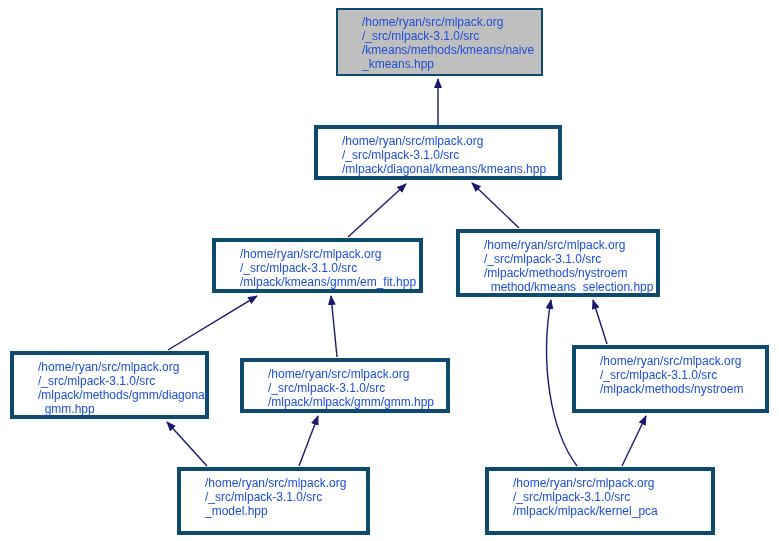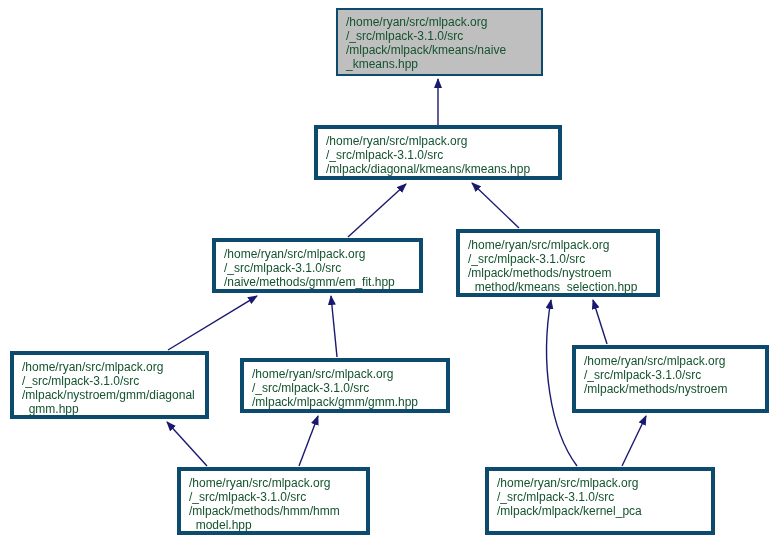--- a/index.html
+++ b/index.html
@@ -20,24 +20,24 @@
     left: 0;
     top: 0;
     width: 779px;
     height: 541px;
   }
   .node {
     position: absolute;
     box-sizing: border-box;
     background: #ffffff;
     border: 4px solid #0c4a6e;
-    padding: 5px 8px;
+    padding: 5px 24px;
     font-size: 12px;
     line-height: 14px;
-    color: #14532d;
+    color: #1d4ed8;
     white-space: nowrap;
     cursor: pointer;
   }
   .node.highlighted {
     background: #bfbfbf;
     border-width: 2px;
   }
   .node .line { text-align: left; }
   .node .line.center { text-align: left; }
 
@@ -73,66 +73,65 @@
       <path d="M299,466 L318,416" marker-end="url(#arrow)"></path>
       <path d="M577,466 C550,430 540,362 551,300" marker-end="url(#arrow)"></path>
       <path d="M607,344 L593,300" marker-end="url(#arrow)"></path>
       <path d="M622,466 L646,416" marker-end="url(#arrow)"></path>
     </g>
   </svg>
 
   <div id="n-naive-kmeans" class="node highlighted">
     <div class="line">/home/ryan/src/mlpack.org</div>
     <div class="line">/_src/mlpack-3.1.0/src</div>
-    <div class="line">/mlpack/mlpack/kmeans/naive</div>
+    <div class="line">/kmeans/methods/kmeans/naive</div>
     <div class="line center">_kmeans.hpp</div>
   </div>
 
   <div id="n-kmeans" class="node">
     <div class="line">/home/ryan/src/mlpack.org</div>
     <div class="line">/_src/mlpack-3.1.0/src</div>
     <div class="line">/mlpack/diagonal/kmeans/kmeans.hpp</div>
   </div>
 
   <div id="n-em-fit" class="node">
     <div class="line">/home/ryan/src/mlpack.org</div>
     <div class="line">/_src/mlpack-3.1.0/src</div>
-    <div class="line">/naive/methods/gmm/em_fit.hpp</div>
+    <div class="line">/mlpack/kmeans/gmm/em_fit.hpp</div>
   </div>
 
   <div id="n-kmeans-selection" class="node">
     <div class="line">/home/ryan/src/mlpack.org</div>
     <div class="line">/_src/mlpack-3.1.0/src</div>
     <div class="line">/mlpack/methods/nystroem</div>
     <div class="line">_method/kmeans_selection.hpp</div>
   </div>
 
   <div id="n-diagonal-gmm" class="node">
     <div class="line">/home/ryan/src/mlpack.org</div>
     <div class="line">/_src/mlpack-3.1.0/src</div>
-    <div class="line">/mlpack/nystroem/gmm/diagonal</div>
+    <div class="line">/mlpack/methods/gmm/diagonal</div>
     <div class="line center">_gmm.hpp</div>
   </div>
 
   <div id="n-gmm" class="node">
     <div class="line">/home/ryan/src/mlpack.org</div>
     <div class="line">/_src/mlpack-3.1.0/src</div>
     <div class="line">/mlpack/mlpack/gmm/gmm.hpp</div>
   </div>
 
   <div id="n-nystroem-method" class="node">
     <div class="line">/home/ryan/src/mlpack.org</div>
     <div class="line">/_src/mlpack-3.1.0/src</div>
     <div class="line">/mlpack/methods/nystroem</div>
   </div>
 
   <div id="n-hmm-model" class="node">
     <div class="line">/home/ryan/src/mlpack.org</div>
     <div class="line">/_src/mlpack-3.1.0/src</div>
-    <div class="line">/mlpack/methods/hmm/hmm</div>
     <div class="line center">_model.hpp</div>
   </div>
 
   <div id="n-kernel-pca" class="node">
     <div class="line">/home/ryan/src/mlpack.org</div>
     <div class="line">/_src/mlpack-3.1.0/src</div>
     <div class="line">/mlpack/mlpack/kernel_pca</div>
   </div>
 
 </div>

